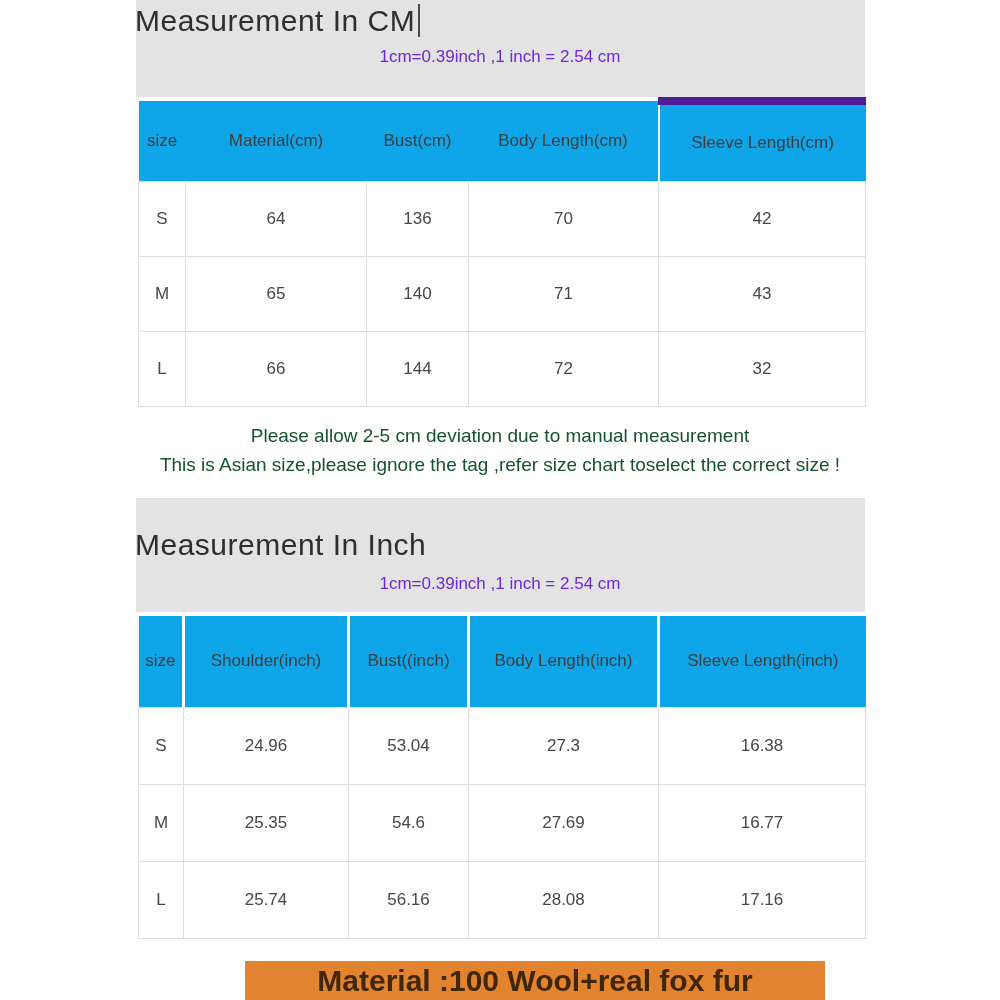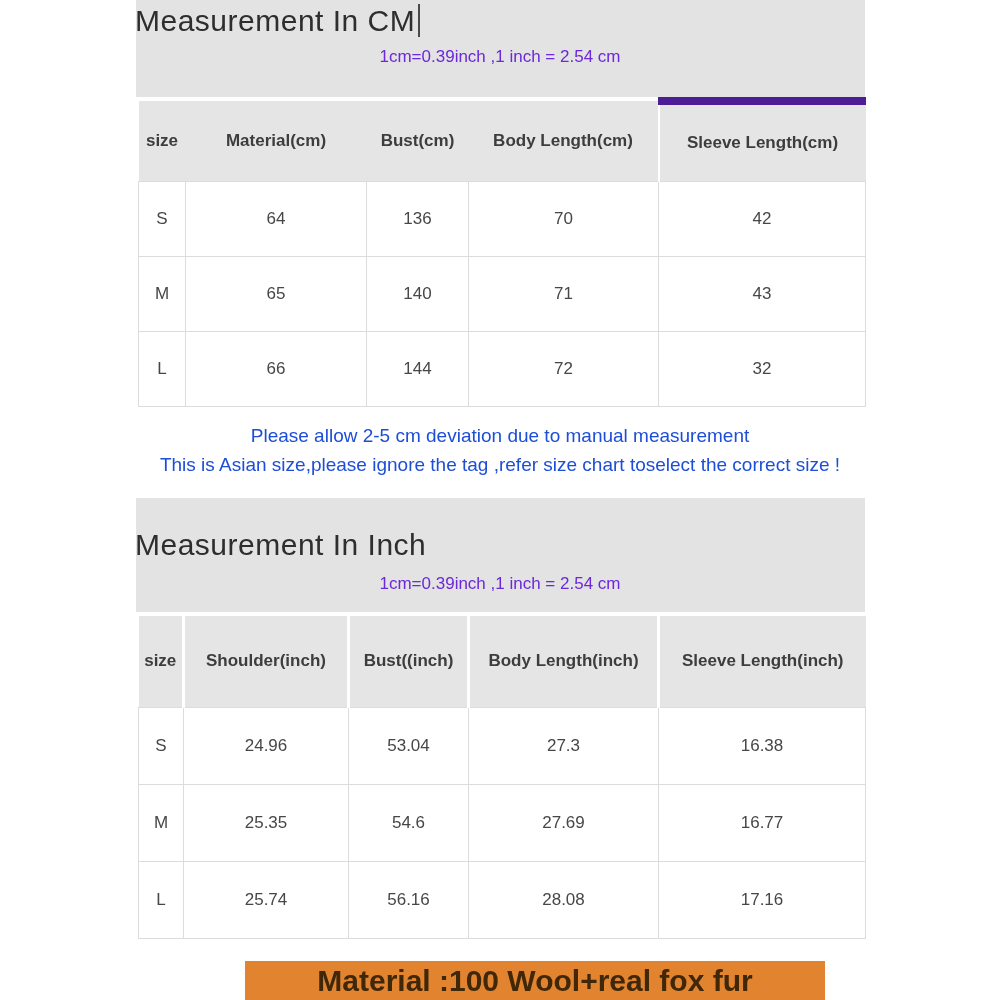--- a/index.html
+++ b/index.html
@@ -28,37 +28,37 @@
   #subtitle-cm{top:46px;}
   #subtitle-inch{top:573px;}
 
   table.size-table{
     position:absolute;border-collapse:collapse;table-layout:fixed;width:727px;left:138px;
   }
   .size-table td{
     text-align:center;vertical-align:middle;font-size:17px;color:#474747;
     overflow:hidden;white-space:nowrap;
   }
-  .size-table thead td{background:#e5e5e5;border:0;color:#3d3d3d;font-weight:bold;}
+  .size-table thead td{background:#0ea5e9;border:0;color:#3d3d3d;}
   .size-table tbody td{background:#ffffff;border:1px solid #dcdcdc;}
 
   #table-cm{top:97px;}
   #table-cm thead tr{height:80px;}
   #table-cm tbody tr{height:75px;}
   #table-cm thead td.sleeve-head{border-left:2px solid #ffffff;border-top:8px solid #4c1d95;}
 
   #table-inch{top:612px;}
   #table-inch thead tr{height:93px;}
   #table-inch tbody tr{height:77px;}
   #table-inch thead td{border-top:4px solid #ffffff;}
   #table-inch thead td + td{border-left:3px solid #ffffff;}
 
   #notes{
     position:absolute;left:100px;top:421px;width:800px;text-align:center;
-    font-size:19px;color:#1d4ed8;line-height:29px;
+    font-size:19px;color:#14532d;line-height:29px;
   }
   #material-band{
     position:absolute;left:245px;top:961px;width:580px;height:39px;
     display:flex;align-items:center;justify-content:center;
   }
   #material-text{
     font-size:30px;font-weight:bold;color:#3f2708;line-height:38px;white-space:nowrap;
   }
 </style>
 </head>

